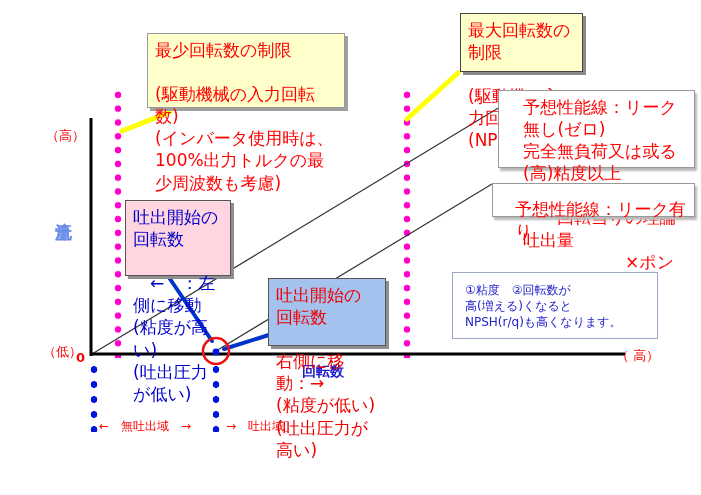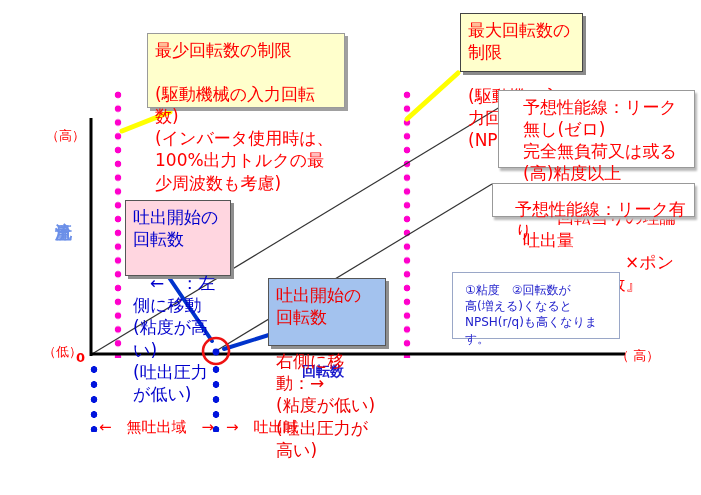--- a/index.html
+++ b/index.html
@@ -26,21 +26,21 @@
   }
   .cream{background:#ffffcc;border:1px solid #9a9a9a;box-shadow:3px 3px 0 #a0a0a0;color:#ff0000;}
   .cream2{background:#ffffcc;border:1px solid #444;box-shadow:3px 3px 0 #8a8a8a;color:#ff0000;}
   .whitebox{background:#ffffff;border:1px solid #999;box-shadow:2px 3px 2px #b9b9b9;color:#ff0000;padding-left:24px;}
   .pinkbox{background:#ffd6e0;border:1px solid #555;box-shadow:3px 3px 0 #8f8f8f;color:#0000cc;}
   .bluebox{background:#a3c2ee;border:1px solid #555;box-shadow:3px 3px 0 #8f8f8f;color:#ee0000;}
   .notebox{background:#ffffff;border:1px solid #9aa7c7;color:#2222cc;font-size:12px;line-height:1.35;}
   .axis-label{position:absolute;z-index:6;}
   .red{color:#ff0000;}
   .t13{font-size:13px;}
-  .t12{font-size:15px;margin-top:23px;}
+  .t12{font-size:12px;margin-top:23px;}
   .bold{font-weight:bold;}
   #flow-label{
     color:#6b8fe8;font-size:17px;font-weight:bold;
     writing-mode:vertical-rl;letter-spacing:3px;
   }
   #speed-label{color:#1a1acc;font-size:14px;font-weight:bold;text-align:right;}
 </style>
 </head>
 <body>
 
@@ -103,17 +103,17 @@
 　←　：左側に移動
 (粘度が高い)
 (吐出圧力が低い)</div>
 
   <div class="callout bluebox pre" style="left:268px;top:278px;width:118px;height:68px;">吐出開始の回転数
 
 右側に移動：→
 (粘度が低い)
 (吐出圧力が高い)</div>
 
-  <div class="callout notebox pre" style="left:452px;top:272px;width:168px;height:67px;padding:9px 12px;">①粘度　②回転数が
+  <div class="callout notebox pre" style="left:452px;top:272px;width:206px;height:67px;padding:9px 12px;">①粘度　②回転数が
 高(増える)くなると
 NPSH(r/q)も高くなります。</div>
 
 </div>
 
 </body></html>

